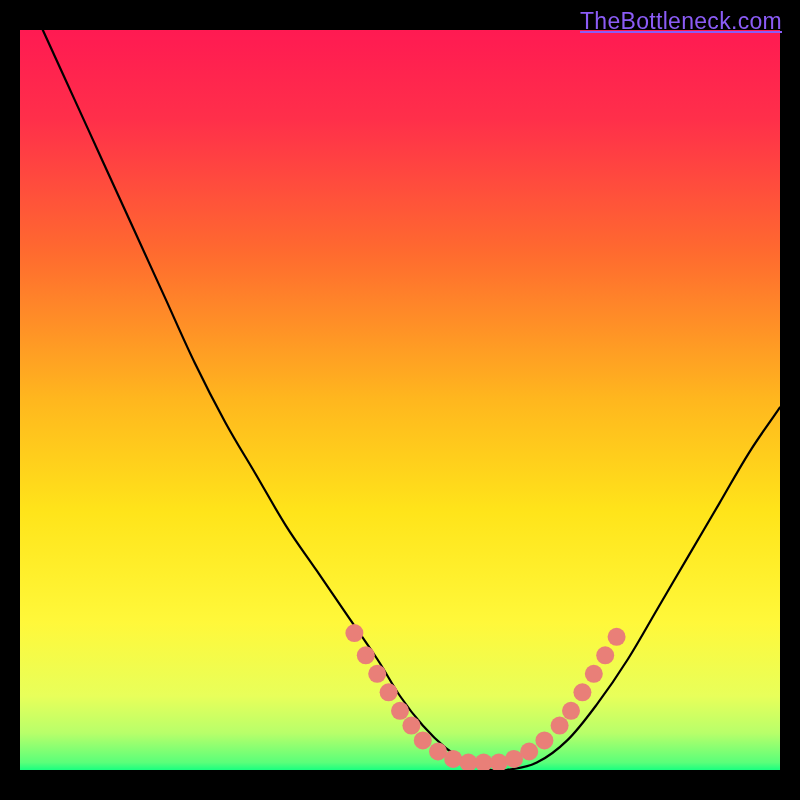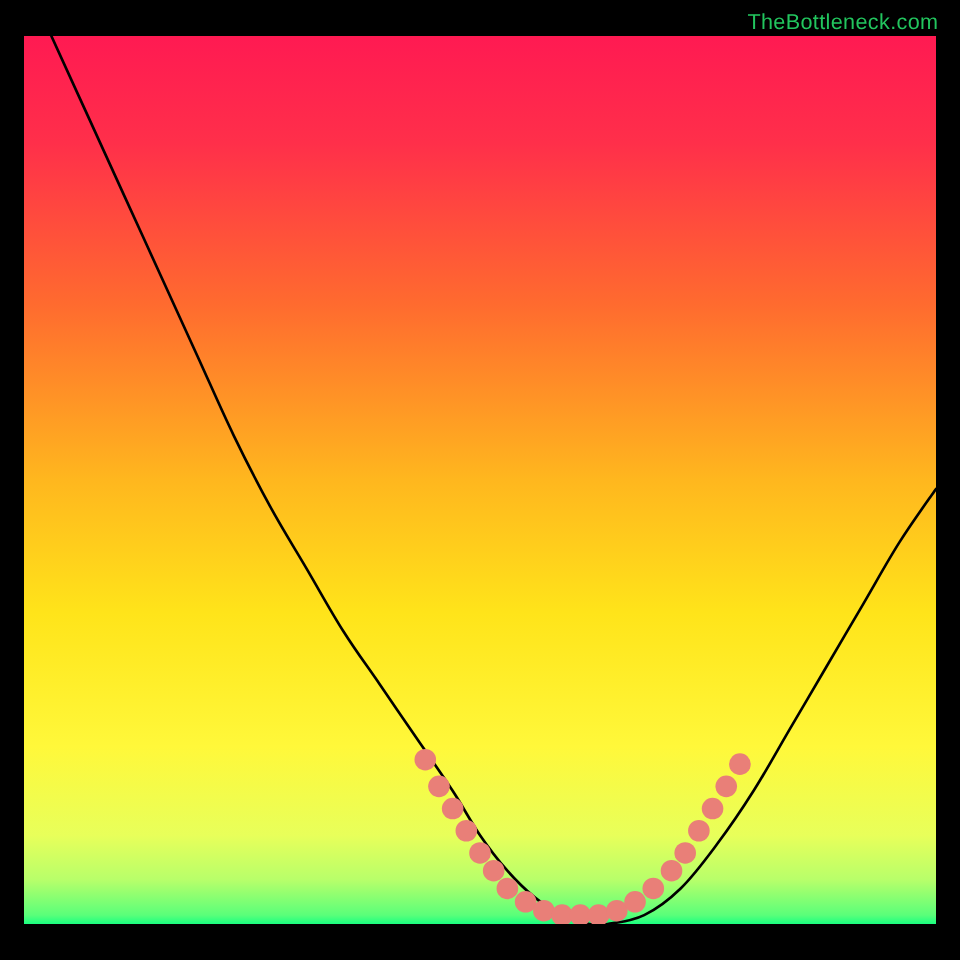--- a/index.html
+++ b/index.html
@@ -1,17 +1,17 @@
 <!DOCTYPE html>
 <html><head>
 <meta charset="utf-8">
 <style>
   * { margin: 0; padding: 0; box-sizing: border-box; }
   body { width: 800px; height: 800px; background: #000; position: relative; font-family: Arial, sans-serif; }
-  .watermark { position: absolute; top: 8px; right: 18px; color: #22c55e; font-size: 18px; font-weight: 400; letter-spacing: 0.3px; z-index: 10; }
+  .watermark { position: absolute; top: 8px; right: 18px; color: #8b5cf6; font-size: 23px; font-weight: 400; letter-spacing: 0.3px; z-index: 10; text-decoration: underline; }
   .plot { position: absolute; left: 20px; top: 30px; width: 760px; height: 740px; }
   .plot svg { width: 100%; height: 100%; display: block; }
 </style>
 </head>
 <body>
 
 <div class="watermark">TheBottleneck.com</div>
 
 <div class="plot">
   <svg viewBox="0 0 760 740" preserveAspectRatio="none">

